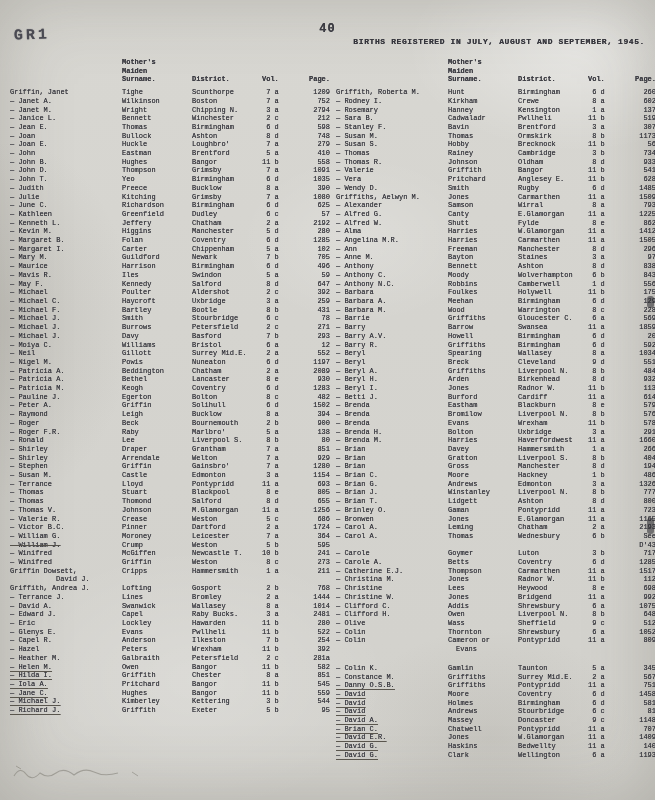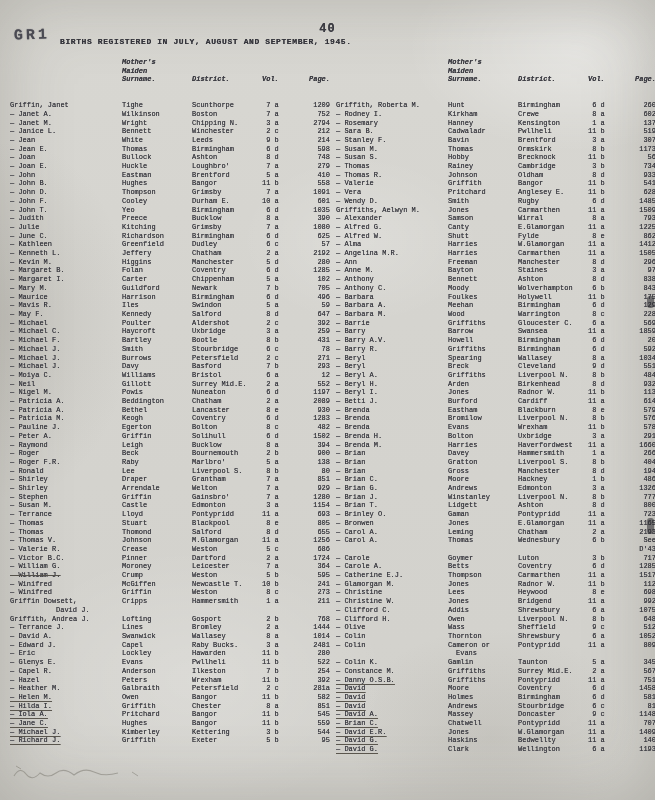--- a/index.html
+++ b/index.html
@@ -15,27 +15,27 @@
       radial-gradient(ellipse 200px 300px at 2% 40%, rgba(120,116,106,.16), transparent 60%),
       radial-gradient(ellipse 320px 220px at 30% 85%, rgba(255,255,255,.20), transparent 60%),
       radial-gradient(ellipse 200px 140px at 55% 30%, rgba(255,255,255,.18), transparent 60%),
       radial-gradient(ellipse 240px 180px at 75% 92%, rgba(125,120,110,.14), transparent 60%),
       linear-gradient(180deg,#d8d7d2 0%,#d5d4cf 40%,#d2d1cc 100%);
     box-shadow: inset 0 0 70px rgba(88,85,76,.28);
     color:#3b3b42;
   }
   .ink{ text-shadow:0 0 .6px rgba(56,56,64,.85); }
   .pageno{ position:absolute;top:22px;left:0;right:0;text-align:center;font-size:12px;font-weight:bold;letter-spacing:1px; }
-  .title{ position:absolute;top:37px;left:60px;right:10px;text-align:left;font-size:8px;font-weight:bold;letter-spacing:.6px;color:#34343b; }
+  .title{ position:absolute;top:37px;left:60px;right:10px;text-align:right;font-size:8px;font-weight:bold;letter-spacing:.6px;color:#34343b; }
   .stamp{ position:absolute;top:27px;left:14px;font-size:15px;font-weight:bold;letter-spacing:3px;color:#4a4a52;transform:rotate(-1.5deg);text-shadow:0 0 1px rgba(70,70,80,.7); }
   .col{ position:absolute;top:58px;width:320px;font-size:7px;line-height:8.7px; }
   #col-left{ left:10px; }
   #col-right{ left:336px; }
   .row{ display:grid;grid-template-columns:112px 70px 70px 28px 40px;align-items:start; }
-  .row.heads{ align-items:end;margin-bottom:17px;font-weight:bold;font-style:italic; }
+  .row.heads{ align-items:end;margin-bottom:4px;font-weight:bold; }
   .cell{ white-space:pre-line;overflow:visible; }
   .vol{ white-space:pre; }
   .pg{ text-align:right; }
   .n2{ padding-left:46px; }
   .m2{ padding-left:8px; }
   .un{ text-decoration:underline;text-decoration-color:#5a564e;text-underline-offset:1.5px; }
   .st{ text-decoration:line-through;text-decoration-color:#55524b; }
   .edge-mark{ position:absolute;right:1px;width:7px;height:12px;border-radius:3px;background:rgba(42,42,48,.55);filter:blur(.4px); }
   .scribble{ position:absolute;left:12px;top:758px;opacity:.45; }
 </style>
@@ -79,27 +79,20 @@
         <div class="cell pg">2794</div>
       </div>
       <div class="row">
         <div class="cell "><span>— Janice L.</span></div>
         <div class="cell ">Bennett</div>
         <div class="cell ">Winchester</div>
         <div class="cell vol"> 2 c</div>
         <div class="cell pg">212</div>
       </div>
       <div class="row">
-        <div class="cell "><span>— Jean</span></div>
-        <div class="cell ">White</div>
-        <div class="cell ">Leeds</div>
-        <div class="cell vol"> 9 b</div>
-        <div class="cell pg">214</div>
-      </div>
-      <div class="row">
         <div class="cell "><span>— Jean E.</span></div>
         <div class="cell ">Thomas</div>
         <div class="cell ">Birmingham</div>
         <div class="cell vol"> 6 d</div>
         <div class="cell pg">598</div>
       </div>
       <div class="row">
         <div class="cell "><span>— Joan</span></div>
         <div class="cell ">Bullock</div>
         <div class="cell ">Ashton</div>
@@ -126,27 +119,20 @@
         <div class="cell ">Bangor</div>
         <div class="cell vol">11 b</div>
         <div class="cell pg">558</div>
       </div>
       <div class="row">
         <div class="cell "><span>— John D.</span></div>
         <div class="cell ">Thompson</div>
         <div class="cell ">Grimsby</div>
         <div class="cell vol"> 7 a</div>
         <div class="cell pg">1091</div>
-      </div>
-      <div class="row">
-        <div class="cell "><span>— John F.</span></div>
-        <div class="cell ">Cooley</div>
-        <div class="cell ">Durham E.</div>
-        <div class="cell vol">10 a</div>
-        <div class="cell pg">601</div>
       </div>
       <div class="row">
         <div class="cell "><span>— John T.</span></div>
         <div class="cell ">Yeo</div>
         <div class="cell ">Birmingham</div>
         <div class="cell vol"> 6 d</div>
         <div class="cell pg">1035</div>
       </div>
       <div class="row">
         <div class="cell "><span>— Judith</span></div>
@@ -727,20 +713,27 @@
         <div class="cell pg">838</div>
       </div>
       <div class="row">
         <div class="cell "><span>— Anthony C.</span></div>
         <div class="cell ">Moody</div>
         <div class="cell ">Wolverhampton</div>
         <div class="cell vol"> 6 b</div>
         <div class="cell pg">843</div>
       </div>
       <div class="row">
+        <div class="cell "><span>— Anthony N.C.</span></div>
+        <div class="cell ">Robbins</div>
+        <div class="cell ">Camberwell</div>
+        <div class="cell vol"> 1 d</div>
+        <div class="cell pg">556</div>
+      </div>
+      <div class="row">
         <div class="cell "><span>— Barbara</span></div>
         <div class="cell ">Foulkes</div>
         <div class="cell ">Holywell</div>
         <div class="cell vol">11 b</div>
         <div class="cell pg">175</div>
       </div>
       <div class="row">
         <div class="cell "><span>— Barbara A.</span></div>
         <div class="cell ">Meehan</div>
         <div class="cell ">Birmingham</div>
@@ -952,21 +945,21 @@
         <div class="cell pg">1285</div>
       </div>
       <div class="row">
         <div class="cell "><span>— Catherine E.J.</span></div>
         <div class="cell ">Thompson</div>
         <div class="cell ">Carmarthen</div>
         <div class="cell vol">11 a</div>
         <div class="cell pg">1517</div>
       </div>
       <div class="row">
-        <div class="cell "><span>— Glamorgan M.</span></div>
+        <div class="cell "><span>— Christina M.</span></div>
         <div class="cell ">Jones</div>
         <div class="cell ">Radnor W.</div>
         <div class="cell vol">11 b</div>
         <div class="cell pg">112</div>
       </div>
       <div class="row">
         <div class="cell "><span>— Christine</span></div>
         <div class="cell ">Lees</div>
         <div class="cell ">Heywood</div>
         <div class="cell vol"> 8 e</div>
@@ -1007,21 +1000,21 @@
         <div class="cell vol"> 6 a</div>
         <div class="cell pg">1052</div>
       </div>
       <div class="row">
         <div class="cell "><span>— Colin</span></div>
         <div class="cell ">Cameron or<div class="m2">Evans</div></div>
         <div class="cell ">Pontypridd</div>
         <div class="cell vol">11 a</div>
         <div class="cell pg">809</div>
       </div>
-      <div class="row" style="margin-top: 0;">
+      <div class="row" style="margin-top: 10px;">
         <div class="cell "><span>— Colin K.</span></div>
         <div class="cell ">Gamlin</div>
         <div class="cell ">Taunton</div>
         <div class="cell vol"> 5 a</div>
         <div class="cell pg">345</div>
       </div>
       <div class="row">
         <div class="cell "><span>— Constance M.</span></div>
         <div class="cell ">Griffiths</div>
         <div class="cell ">Surrey Mid.E.</div>

